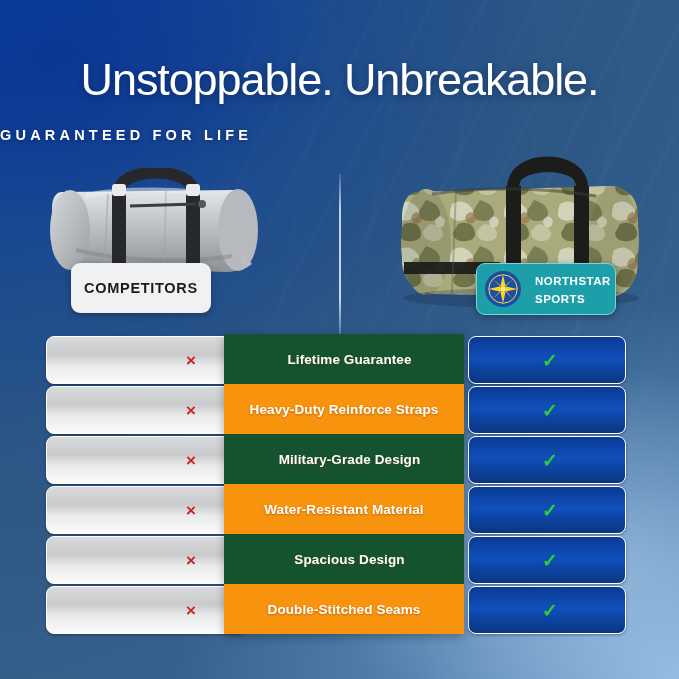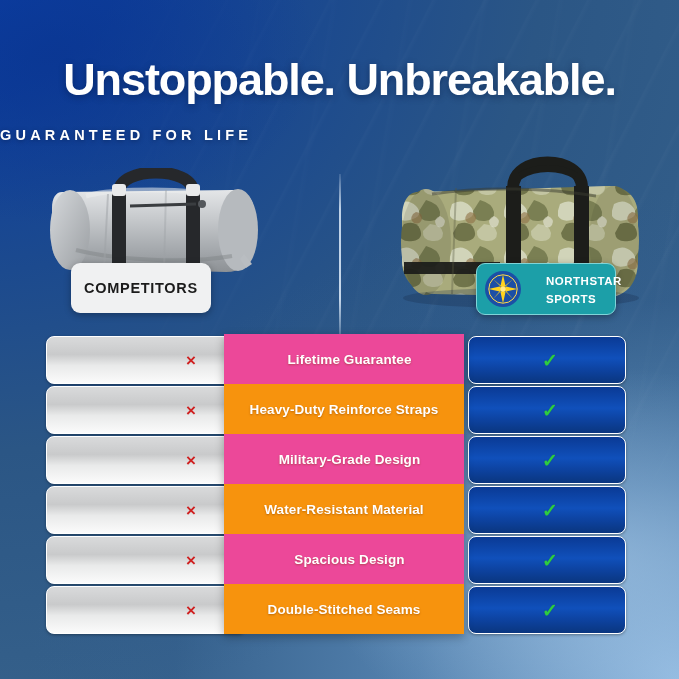--- a/index.html
+++ b/index.html
@@ -45,21 +45,21 @@
   }
 
   
   .headline {
     position: absolute;
     left: 0; right: 0;
     top: 56px;
     text-align: center;
     color: #ffffff;
     font-size: 45px;
-    font-weight: 700;
+    font-weight: 400;
     letter-spacing: -1.1px;
     line-height: 1.06;
     text-shadow: 0 2px 7px rgba(4,22,60,.45);
   }
   .subhead {
     position: absolute;
     left: 0; right: 0;
     top: 127px;
     text-align: left;
     color: #ffffff;
@@ -110,21 +110,21 @@
     letter-spacing: .7px;
   }
   .chip-brand {
     left: 476px;
     top: 263px;
     width: 140px;
     height: 52px;
     background: #1c9fa8;
     border: 1.5px solid #7fd4d8;
     padding-left: 7px;
-    gap: 24px;
+    gap: 13px;
     box-shadow: 0 2px 7px rgba(0,0,0,.32);
   }
   .brand-name {
     color: #ffffff;
     font-size: 11.5px;
     font-weight: 700;
     letter-spacing: .5px;
     line-height: 1.18;
   }
   .brand-logo { width: 38px; height: 38px; flex: 0 0 38px; }
@@ -196,21 +196,21 @@
     height: 50px;
     display: flex;
     align-items: center;
     justify-content: center;
     color: #ffffff;
     font-size: 13.5px;
     font-weight: 700;
     letter-spacing: .1px;
     text-shadow: 0 1px 2px rgba(120,55,0,.45);
   }
-  .feature.odd  { background: #ec4899; padding-left: 11px; }
+  .feature.odd  { background: #14532d; padding-left: 11px; }
   .feature.even { background: #f7930d; }
 </style>
 </head>
 <body>
 
 <div id="stage">
 
   <div class="bg-base"></div>
   <div class="bg-clouds"></div>
   <div class="bg-haze"></div>

